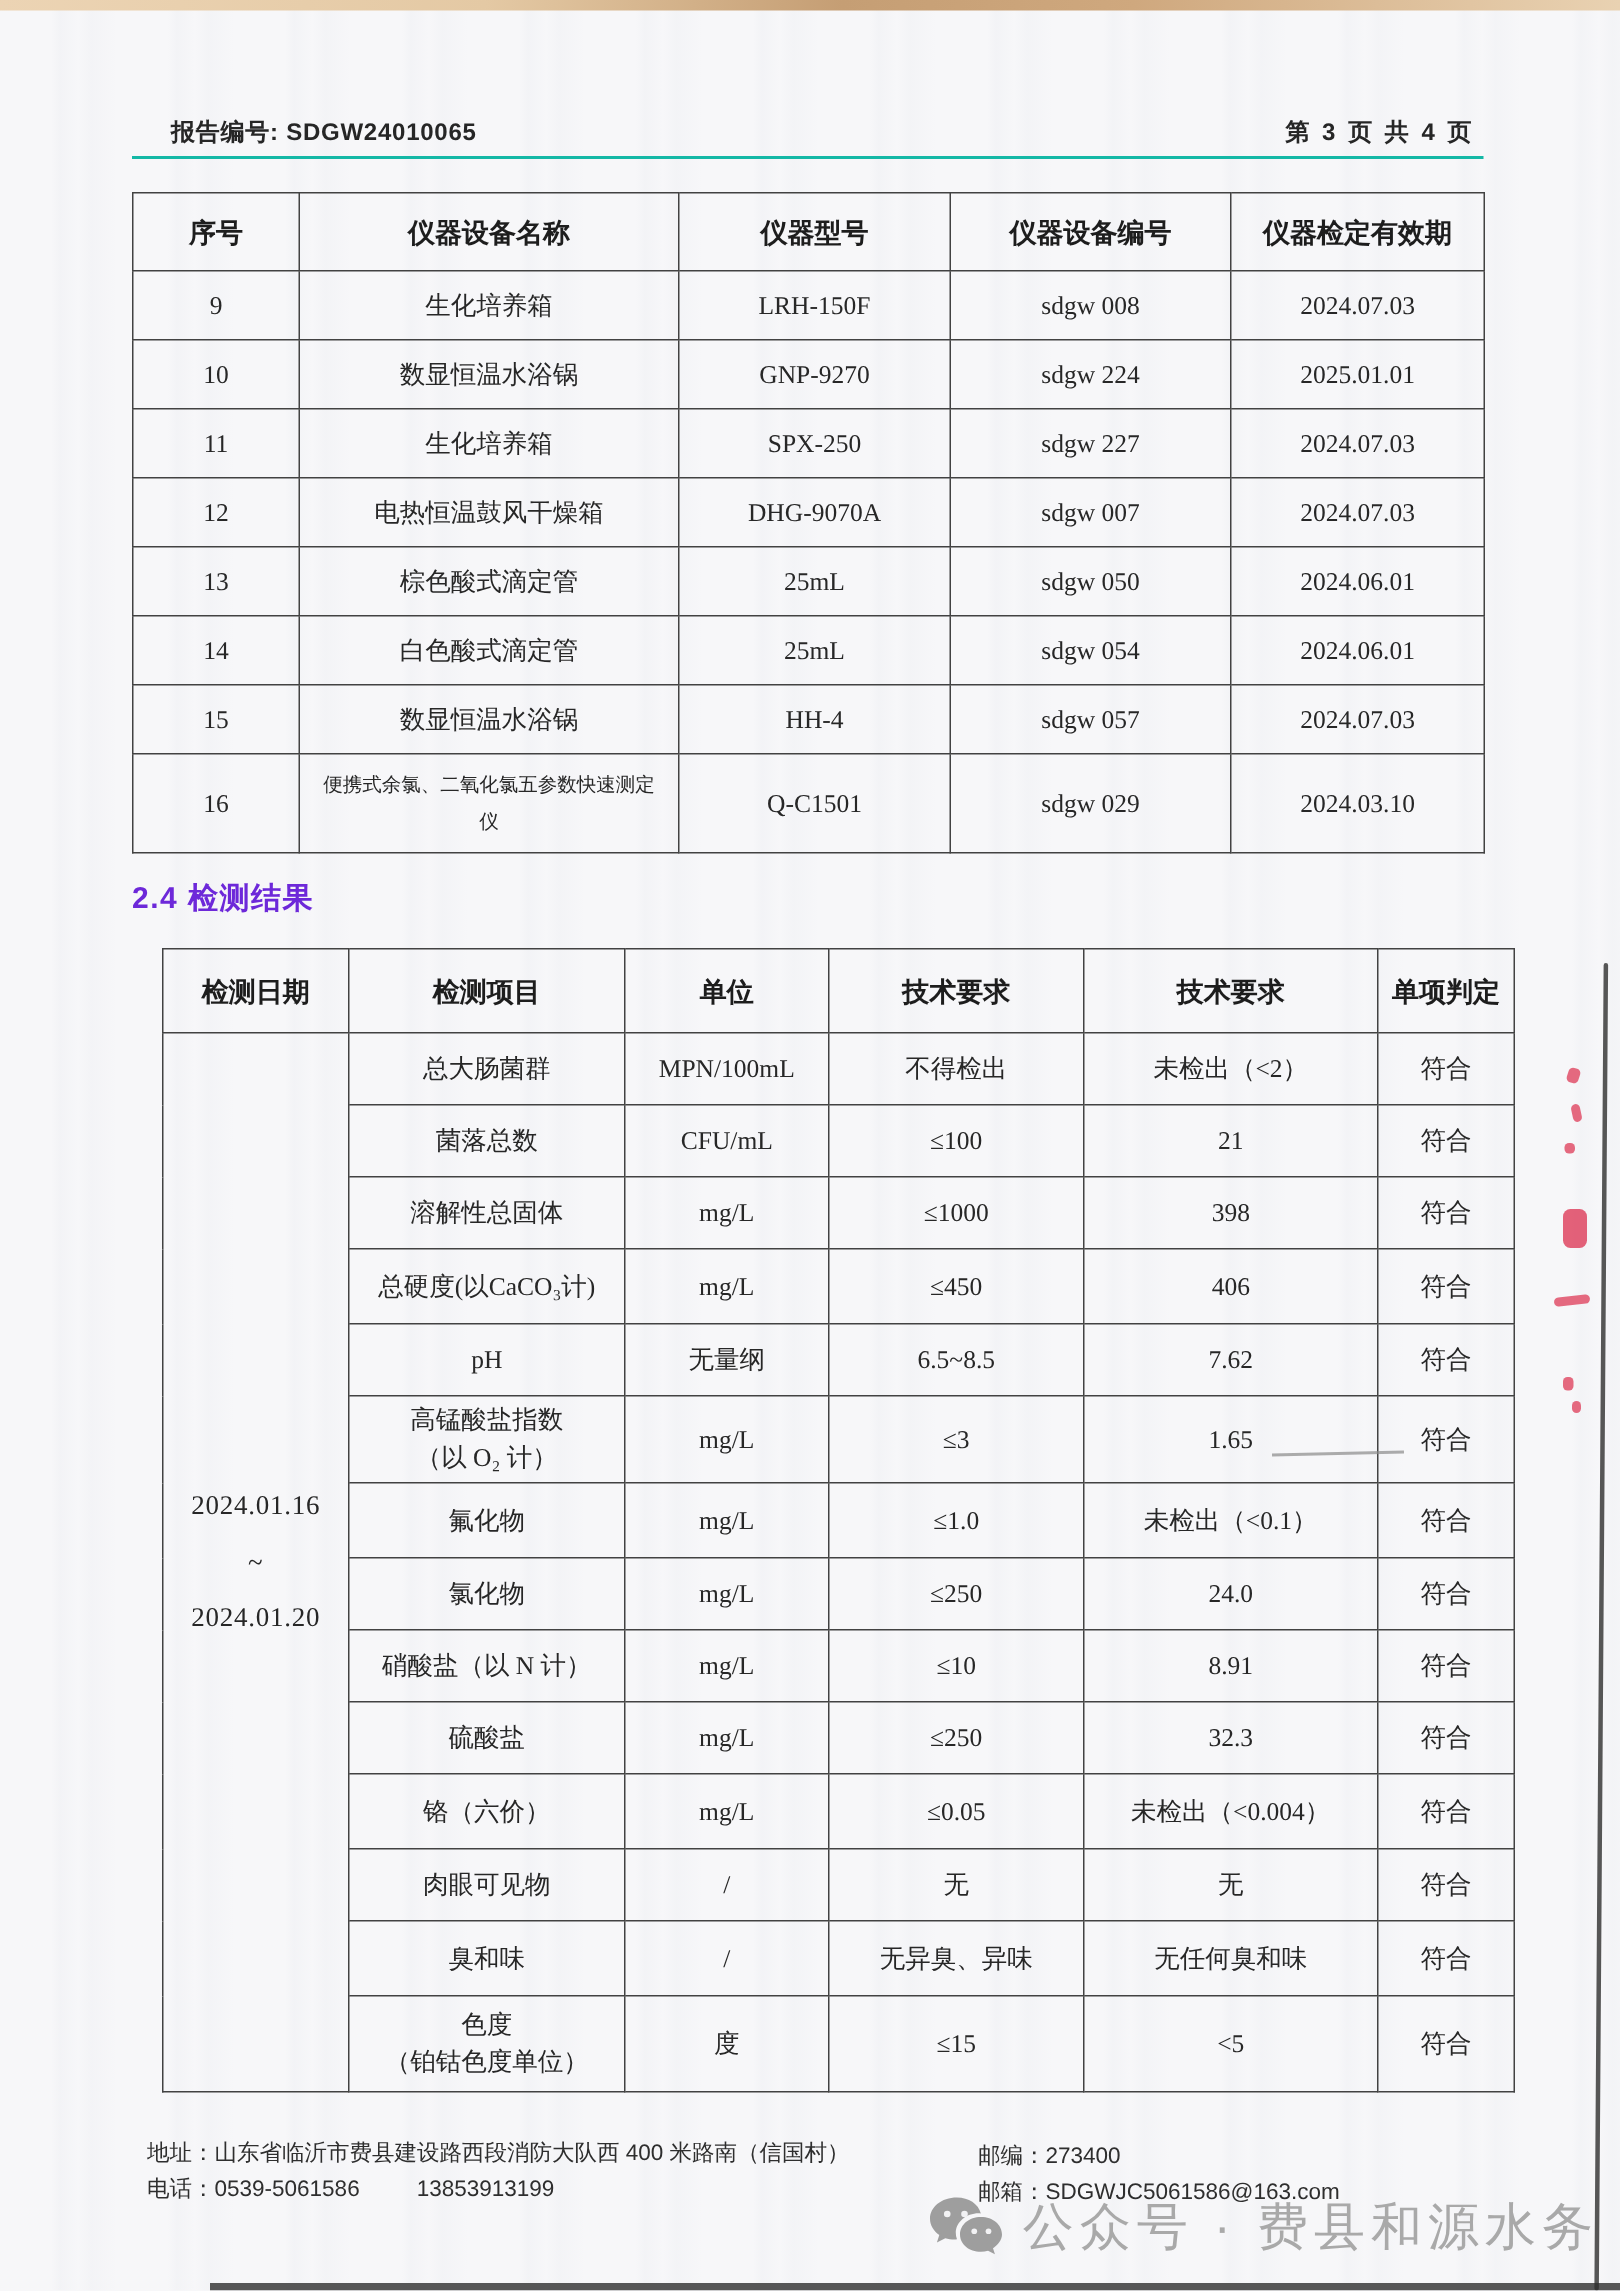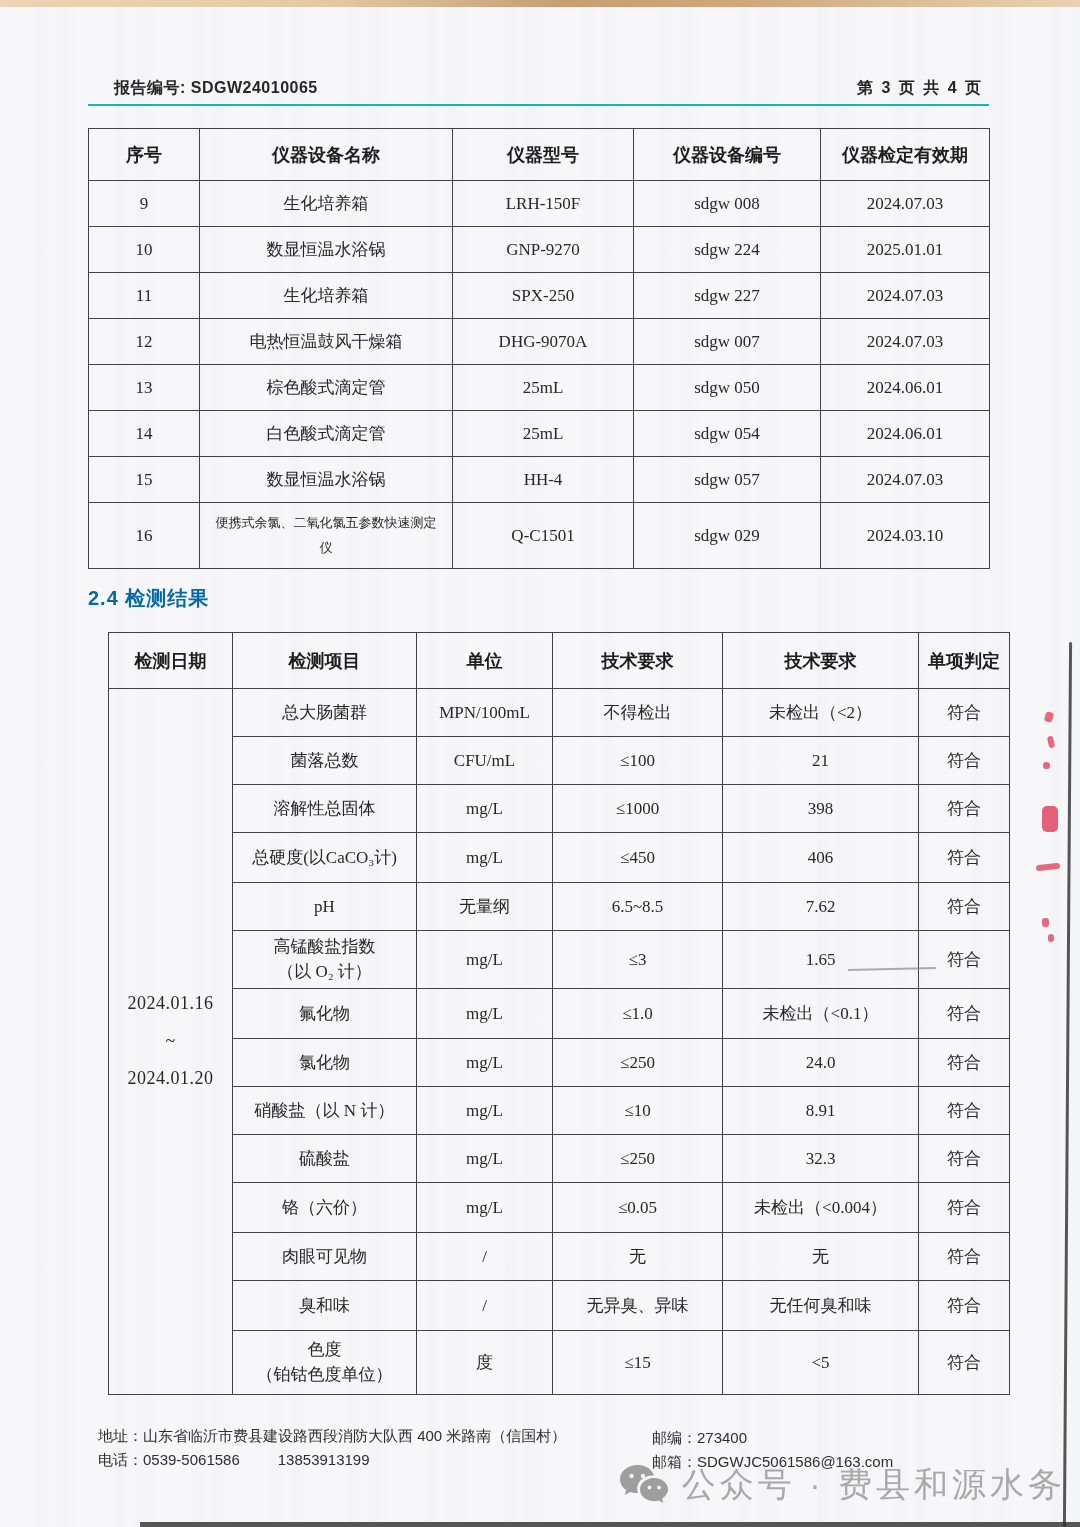--- a/index.html
+++ b/index.html
@@ -49,21 +49,21 @@
   }
   .equipment-table { position: absolute; top: 128px; left: 88px; width: 901px; }
   .results-table   { position: absolute; top: 632px; left: 88px; width: 901px; margin-left: 20px; }
   .small-name { font-size: 13px; line-height: 1.9; padding: 2px 10px; }
   .preline { white-space: pre-line; line-height: 1.45; }
   .date-cell { font-size: 18px; line-height: 2.1; letter-spacing: 0.5px; }
 
   .section-title {
     position: absolute; top: 585px; left: 88px;
     font-family: "Liberation Sans", sans-serif;
-    font-size: 20px; font-weight: 700; color: #0369a1;
+    font-size: 20px; font-weight: 700; color: #6d28d9;
     letter-spacing: 1px;
   }
   .footer {
     position: absolute; top: 1424px; left: 98px; width: 900px;
     font-family: "Liberation Sans", sans-serif;
     font-size: 15px; color: #2e2e2e; line-height: 24px;
   }
   .footer .col-left  { position: absolute; left: 0; top: 0; width: 540px; }
   .footer .col-right { position: absolute; left: 554px; top: 2px; width: 340px; }
   .footer .phone2 { display: inline-block; margin-left: 38px; }

